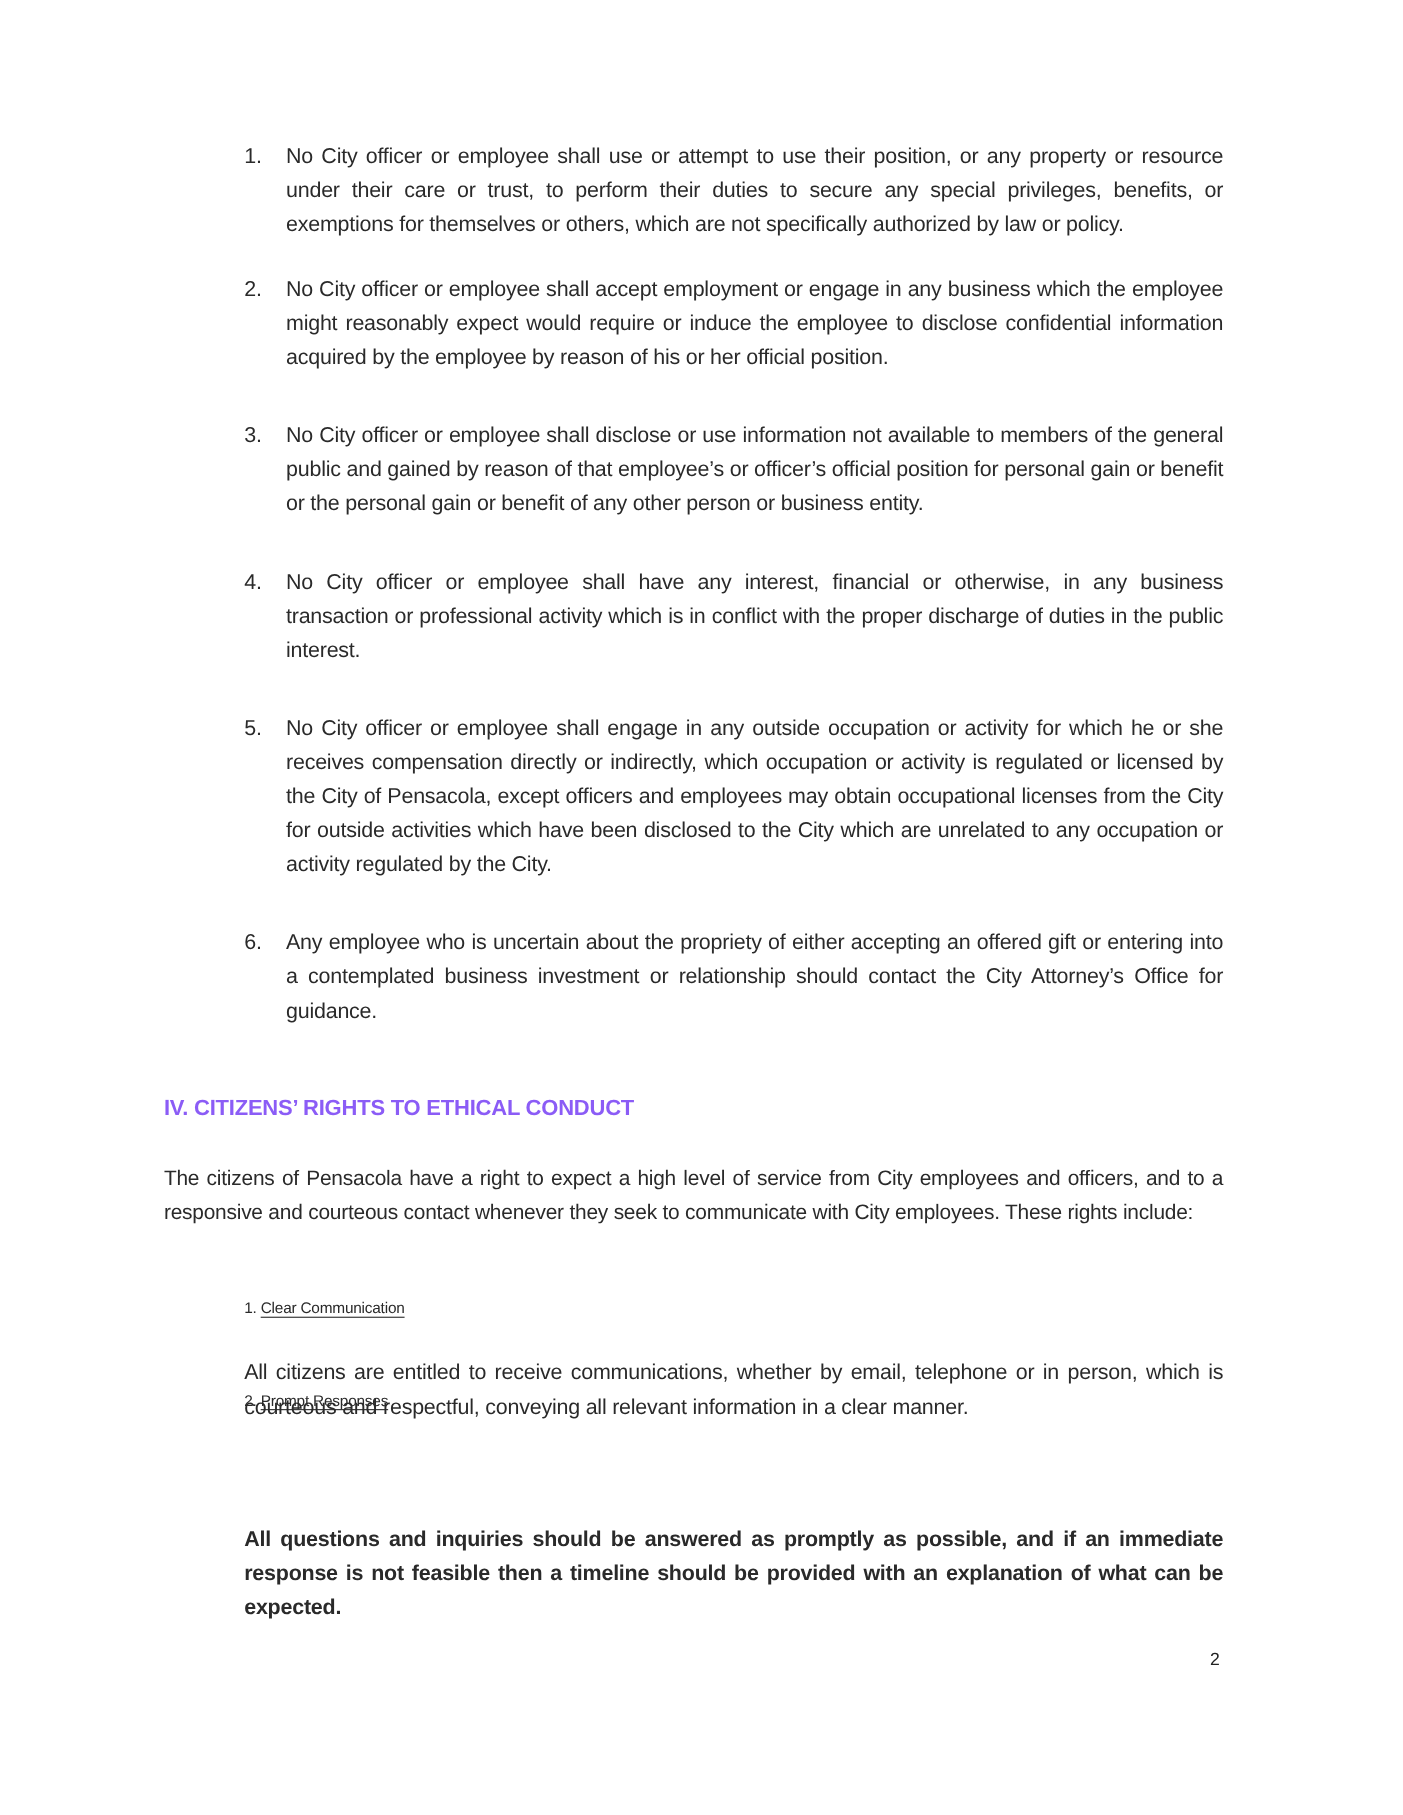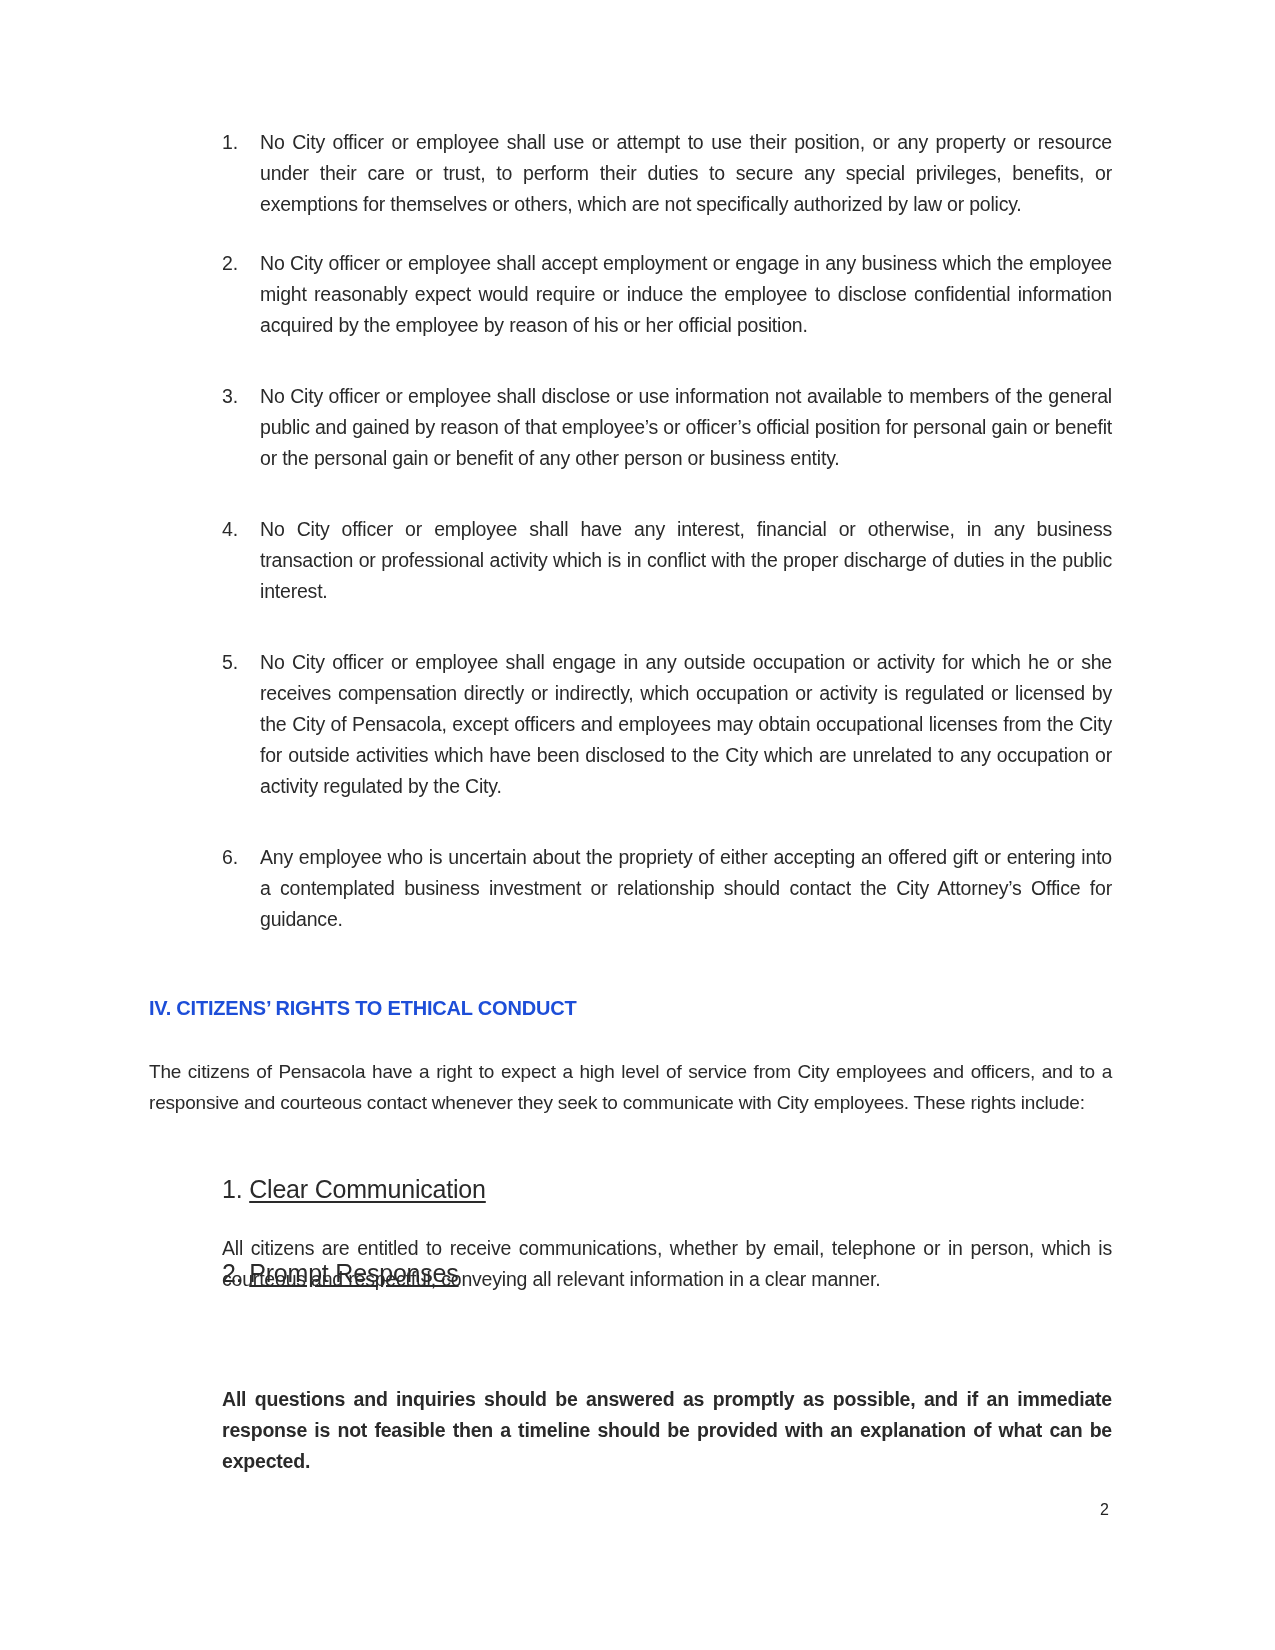--- a/index.html
+++ b/index.html
@@ -4,23 +4,23 @@
   <style>
     html, body { margin: 0; padding: 0; background: #ffffff; }
     body {
       width: 1275px; height: 1650px; position: relative; overflow: hidden;
       font-family: "Liberation Sans", sans-serif; color: #2a2a2a;
     }
     .page { position: absolute; left: 0; top: 0; width: 1275px; height: 1650px; }
     .list { position: absolute; left: 222px; width: 890px; top: 127px; margin: 0; padding: 0; list-style: none; }
     .item { position: relative; padding-left: 38px; font-size: 19.5px; line-height: 31px; text-align: justify; letter-spacing: -0.2px; }
     .item .num { position: absolute; left: 0; top: 0; }
-    .heading { position: absolute; left: 149px; top: 997px; font-size: 20px; font-weight: bold; color: #1d4ed8; letter-spacing: -0.2px; }
+    .heading { position: absolute; left: 149px; top: 997px; font-size: 20px; font-weight: bold; color: #8b5cf6; letter-spacing: -0.2px; }
     .intro { position: absolute; left: 149px; top: 1056px; width: 963px; font-size: 19px; line-height: 31px; text-align: justify; letter-spacing: -0.2px; }
-    .right-item { position: absolute; left: 222px; font-size: 25px; line-height: 31px; letter-spacing: -0.2px; }
+    .right-item { position: absolute; left: 222px; font-size: 14px; line-height: 31px; letter-spacing: -0.2px; }
     .right-item u { text-decoration: underline; text-underline-offset: 3px; }
     .right-para { position: absolute; left: 222px; width: 890px; font-size: 19.5px; line-height: 31px; text-align: justify; letter-spacing: -0.2px; }
     .page-num { position: absolute; left: 1100px; top: 1501px; font-size: 16px; color: #222; }
   </style>
 </head>
 <body>
 
 <div class="page">
 
   <ol class="list">

